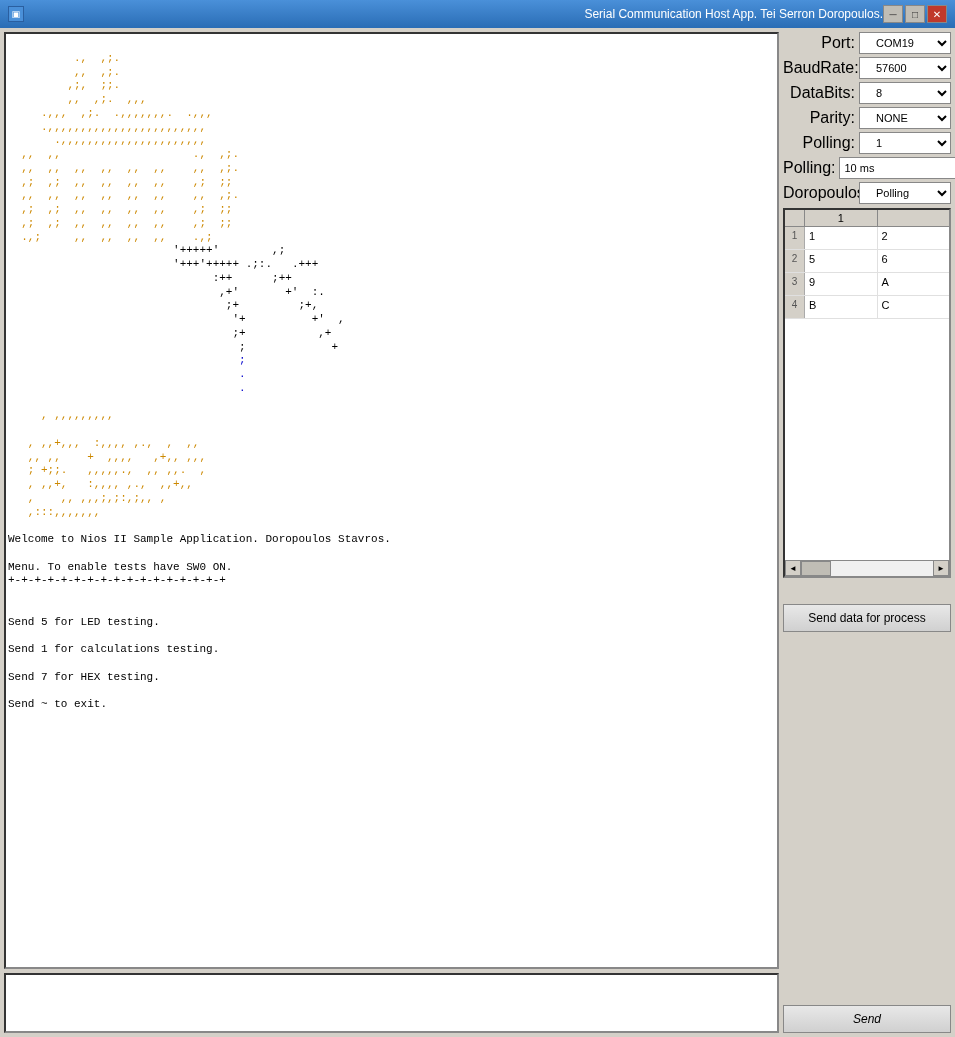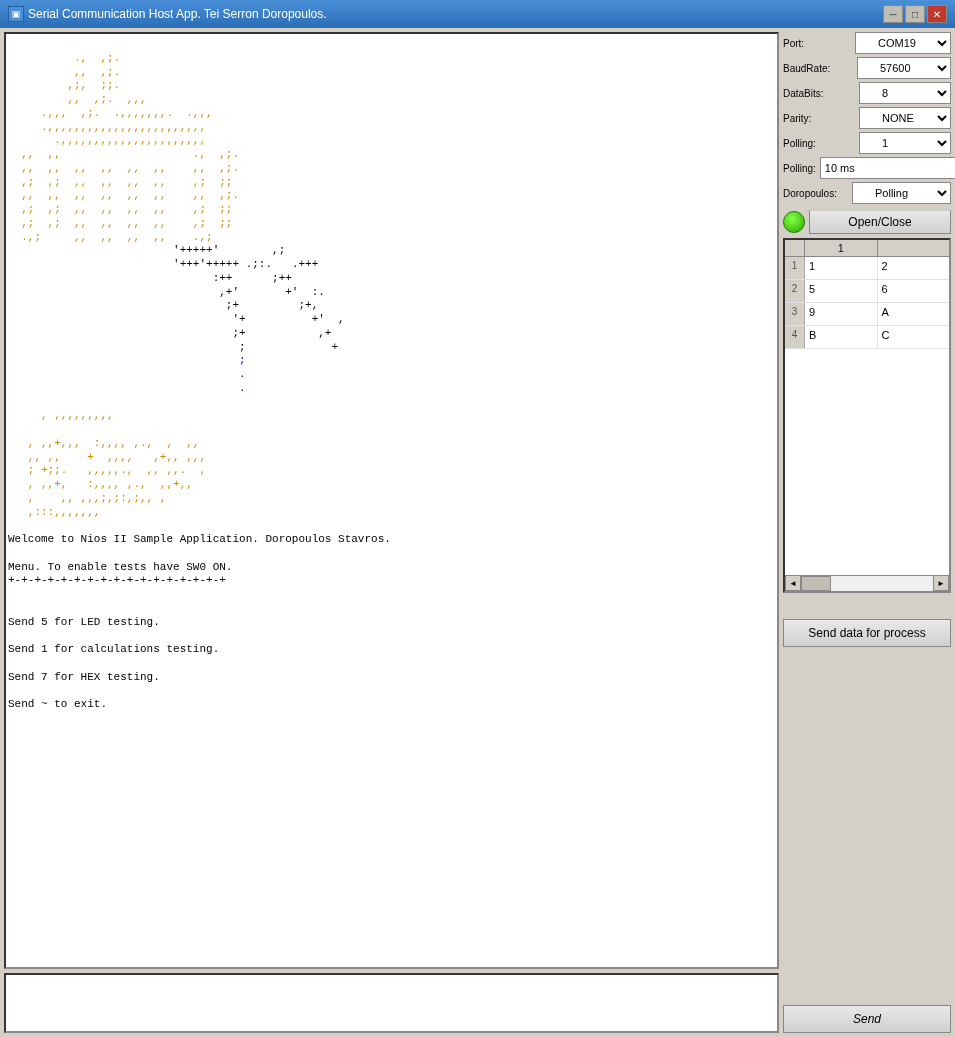--- a/index.html
+++ b/index.html
@@ -19,21 +19,21 @@
       display: flex;
       align-items: center;
       justify-content: space-between;
       padding: 0 8px;
       color: white;
       font-size: 12px;
       user-select: none;
     }
     .title-bar-title {
       flex: 1;
-      text-align: left;
+      text-align: right;
       font-size: 12px;
     }
     .title-bar-controls {
       display: flex;
       gap: 2px;
     }
     .title-bar-btn {
       width: 20px;
       height: 18px;
       background: #c0bdb5;
@@ -141,30 +141,31 @@
       flex-direction: column;
       gap: 3px;
     }
     .settings-row {
       display: flex;
       align-items: center;
       gap: 4px;
     }
     .settings-label {
       width: 72px;
-      font-size: 10px;
+      text-align: right;
+      font-size: 16px;
       color: #000;
     }
     .settings-select {
       flex: 1;
       height: 22px;
       font-size: 11px;
       border: 1px solid #888;
       background: white;
-      padding: 0 18px;
+      padding: 0 12px;
     }
     .settings-spinner {
       flex: 1;
       height: 22px;
       display: flex;
     }
     .spinner-input {
       flex: 1;
       height: 22px;
       border: 1px solid #888;
@@ -452,24 +453,20 @@
       <div class="settings-row">
         <span class="settings-label">Doropoulos:</span>
         <select class="settings-select">
           <option>Polling</option>
           <option>Interrupt</option>
         </select>
       </div>
 
     </div>
 
-    <div class="open-close-row">
-      <div class="status-indicator"></div>
-      <button class="open-close-btn">Open/Close</button>
-    </div>
 
     <div class="data-table-section">
       <div class="data-table-header">
         <div class="data-table-header-cell" style="flex:0 0 20px; background:#d4d0c8; border-right:1px solid #888;"></div>
         <div class="data-table-header-cell">1</div>
         <div class="data-table-header-cell"></div>
       </div>
       <div class="data-table-body">
 
         <div class="data-table-row">

